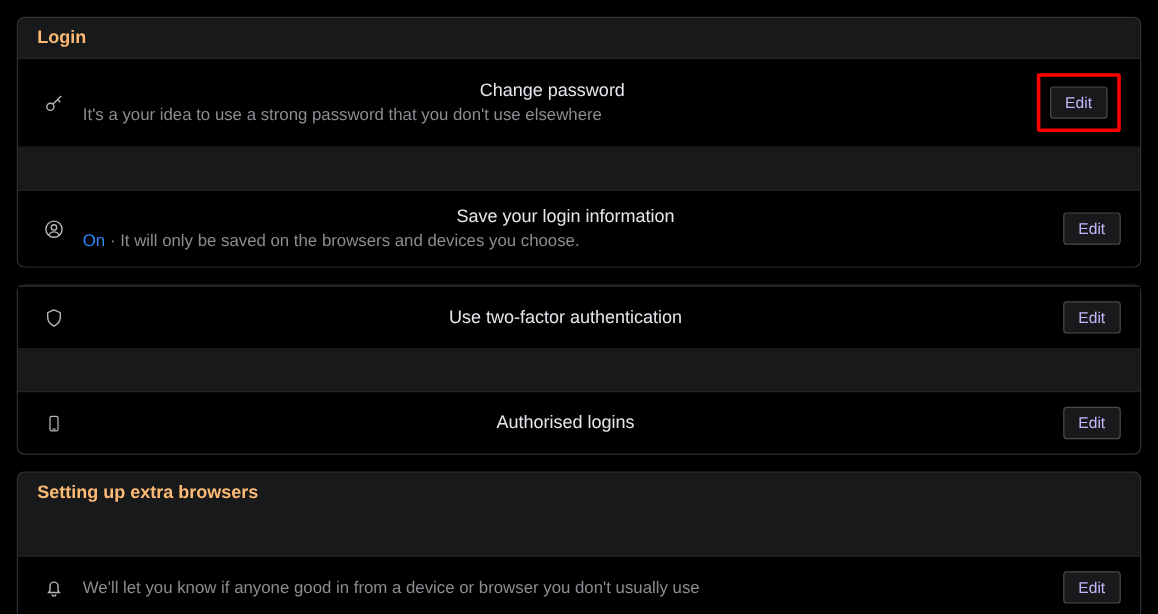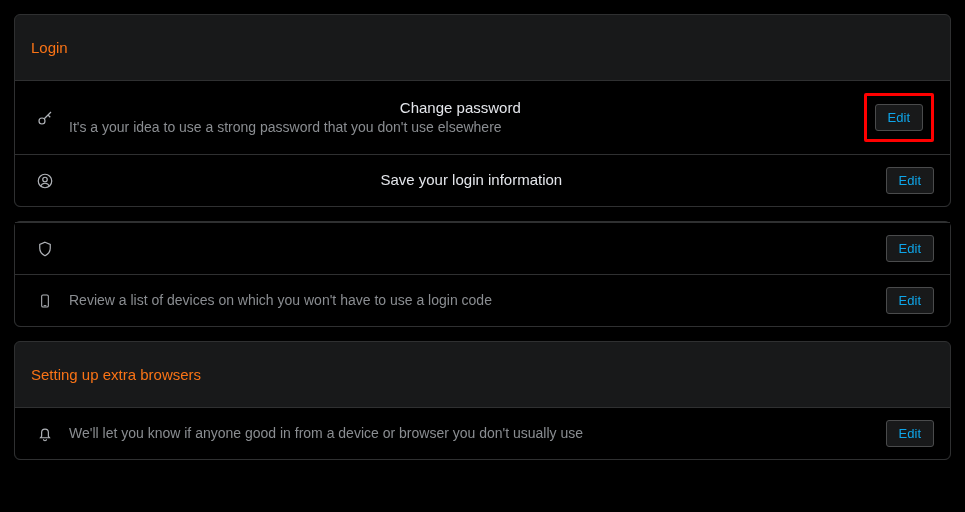--- a/index.html
+++ b/index.html
@@ -10,33 +10,33 @@
     padding: 0;
     width: 965px;
   }
   .section {
     border: 1px solid #2f3031;
     border-radius: 6px;
     margin: 14px;
     background: #18191a;
   }
   .section-header {
-    padding: 24px 16px;
-    font-weight: 400;
+    padding: 8px 16px;
+    font-weight: 700;
     font-size: 15px;
-    color: #f97316;
+    color: #fdba74;
   }
   .row {
     display: flex;
     align-items: center;
     padding: 12px 16px;
     border-top: 1px solid #2f3031;
     background: #000;
   }
-  .row:last-child { border-bottom-left-radius: 6px; border-bottom-right-radius: 6px; }
+  .row:last-child { border-bottom-left-radius: 6px; border-bottom-right-radius: 6px; margin-top: 36px; }
   .row-icon {
     width: 28px;
     display: flex;
     justify-content: center;
     align-items: center;
     margin-right: 10px;
     color: #b0b3b8;
     flex-shrink: 0;
   }
   .row-body { flex: 1; }
@@ -54,21 +54,21 @@
   .row-sub .status {
     color: #2d88ff;
     font-weight: 500;
   }
   .row-action {
     margin-left: 12px;
   }
   .btn {
     border: 1px solid #4a4b4c;
     background: #18191a;
-    color: #0ea5e9;
+    color: #c4b5fd;
     font-size: 13px;
     padding: 5px 12px;
     border-radius: 3px;
     cursor: pointer;
   }
   .highlight-box {
     border: 3px solid #ff0000;
     padding: 8px;
     border-radius: 2px;
   }
@@ -96,44 +96,46 @@
       <div class="row">
         <div class="row-icon">
           <svg width="18" height="18" viewBox="0 0 24 24" fill="none" stroke="#b0b3b8" stroke-width="1.6">
             <circle cx="12" cy="12" r="9"></circle>
             <circle cx="12" cy="10" r="3"></circle>
             <path d="M6 19c1.2-2.5 3.5-4 6-4s4.8 1.5 6 4"></path>
           </svg>
         </div>
         <div class="row-body">
           <div class="row-title">Save your login information</div>
+          <div class="row-sub"><span class="status">On</span><span> · </span><span>It will only be saved on the browsers and devices you choose.</span></div>
         </div>
         <div class="row-action"><button class="btn">Edit</button></div>
       </div>
     </div>
     <div class="section">
       <div class="row">
         <div class="row-icon">
           <svg width="18" height="18" viewBox="0 0 24 24" fill="none" stroke="#b0b3b8" stroke-width="1.6">
             <path d="M12 3l7 3v5c0 5-3 8-7 10-4-2-7-5-7-10V6l7-3z"></path>
           </svg>
         </div>
         <div class="row-body">
+          <div class="row-title">Use two-factor authentication</div>
         </div>
         <div class="row-action"><button class="btn">Edit</button></div>
       </div>
       <div class="row">
         <div class="row-icon">
           <svg width="16" height="20" viewBox="0 0 24 24" fill="none" stroke="#b0b3b8" stroke-width="1.6">
             <rect x="7" y="3" width="10" height="18" rx="2"></rect>
             <line x1="10" y1="19" x2="14" y2="19"></line>
           </svg>
         </div>
         <div class="row-body">
-          <div class="row-sub"><span class="status"></span><span></span><span>Review a list of devices on which you won't have to use a login code</span></div>
+          <div class="row-title">Authorised logins</div>
         </div>
         <div class="row-action"><button class="btn">Edit</button></div>
       </div>
     </div>
     <div class="section">
       <div class="section-header">Setting up extra browsers</div>
       <div class="row">
         <div class="row-icon">
           <svg width="18" height="18" viewBox="0 0 24 24" fill="none" stroke="#b0b3b8" stroke-width="1.6">
             <path d="M6 17h12l-1.5-2V10a4.5 4.5 0 0 0-9 0v5L6 17z"></path>

